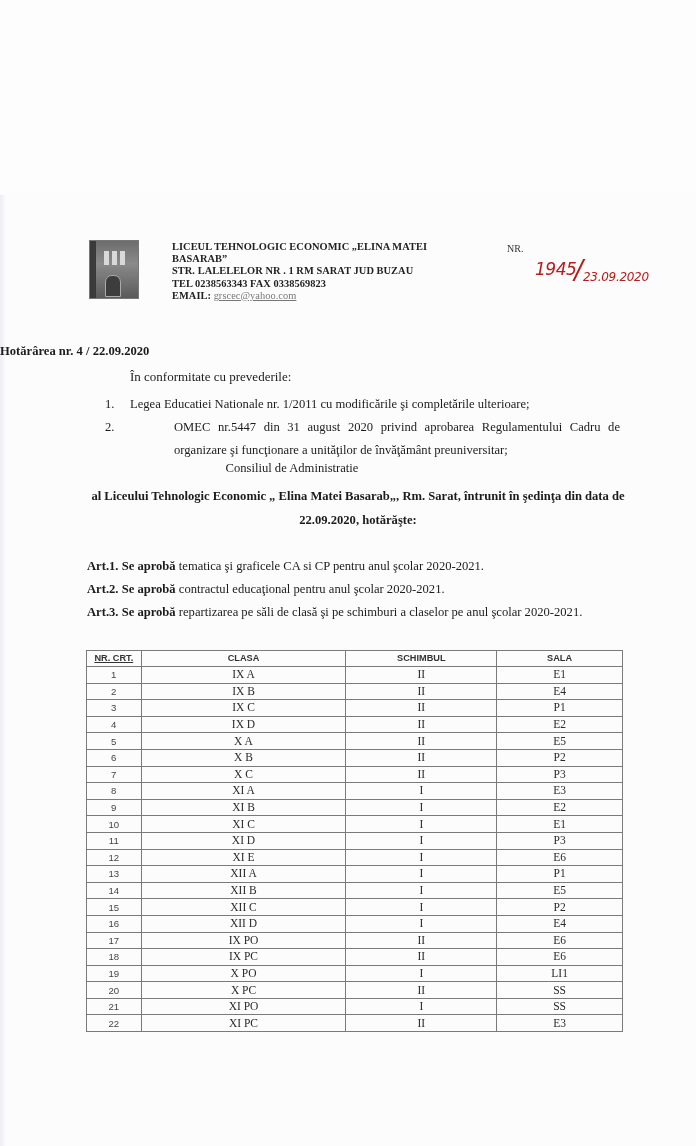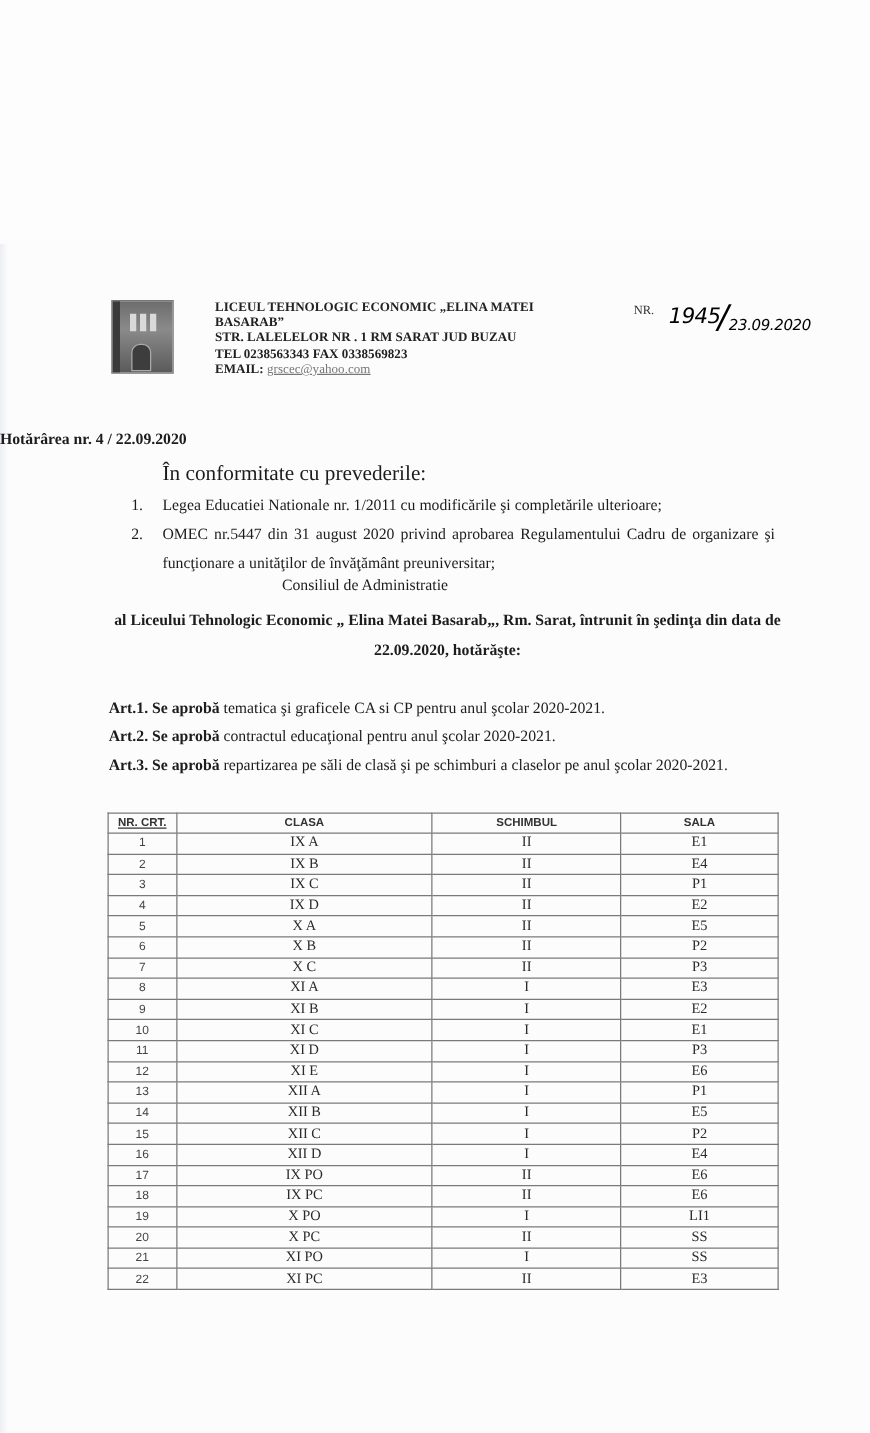--- a/index.html
+++ b/index.html
@@ -82,24 +82,24 @@
     }
 
     .nr-label {
       position: absolute;
       left: 507px; top: 243px;
       font-size: 10px;
       color: #333;
     }
     .handwritten {
       position: absolute;
-      left: 535px; top: 235px;
+      left: 535px; top: 251px;
       font-family: "DejaVu Sans", sans-serif;
       font-style: italic;
-      color: #000000;
+      color: #b91c1c;
       white-space: nowrap;
     }
     .handwritten .num {
       font-size: 17px;
       letter-spacing: -0.5px;
     }
     .handwritten .slash {
       font-size: 26px;
       position: relative;
       top: 4px;
@@ -116,21 +116,21 @@
     .title {
       position: absolute;
       left: 0; width: 696px;
       top: 344px;
       font-weight: bold;
       font-size: 12.6px;
     }
     .intro {
       position: absolute;
       left: 130px; top: 369px;
-      font-size: 17px;
+      font-size: 13px;
     }
     .list {
       position: absolute;
       left: 105px; top: 393px;
       width: 515px;
       font-size: 12.6px;
       line-height: 23px;
     }
     .list-item {
       display: flex;
@@ -139,20 +139,21 @@
       width: 25px;
       flex: 0 0 25px;
     }
     .list-text {
       flex: 1;
       text-align: justify;
       text-align-last: left;
     }
     .list-text.justify-wide {
       text-align: justify;
+      margin-left: 44px;
     }
     .council-name {
       position: absolute;
       left: 0; width: 584px;
       top: 461px;
       text-align: center;
       font-size: 12.6px;
     }
     .council-body {
       position: absolute;

